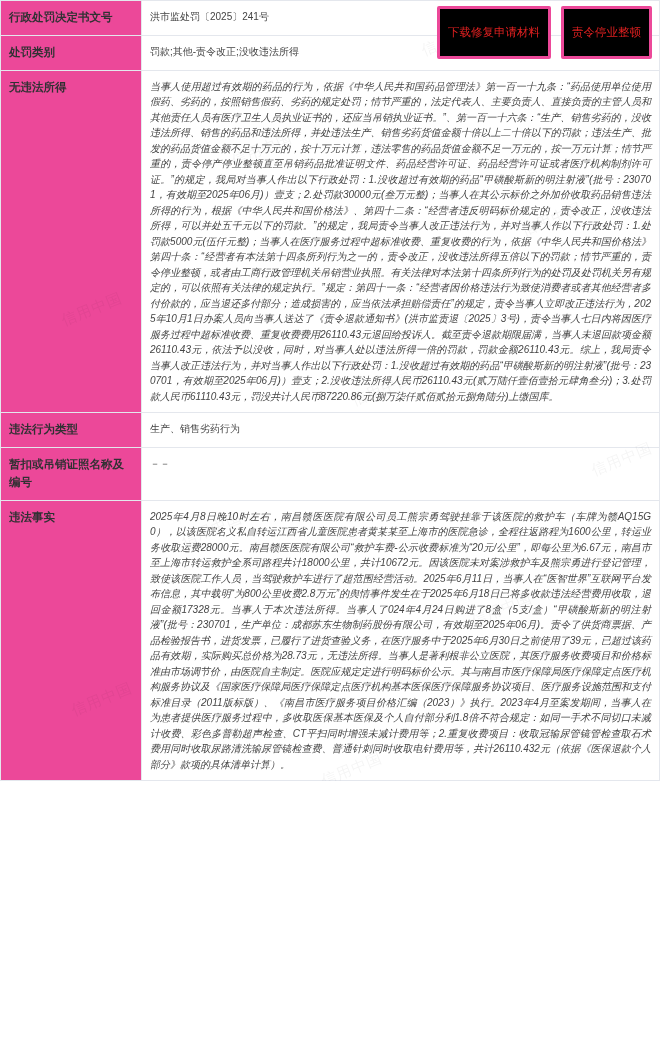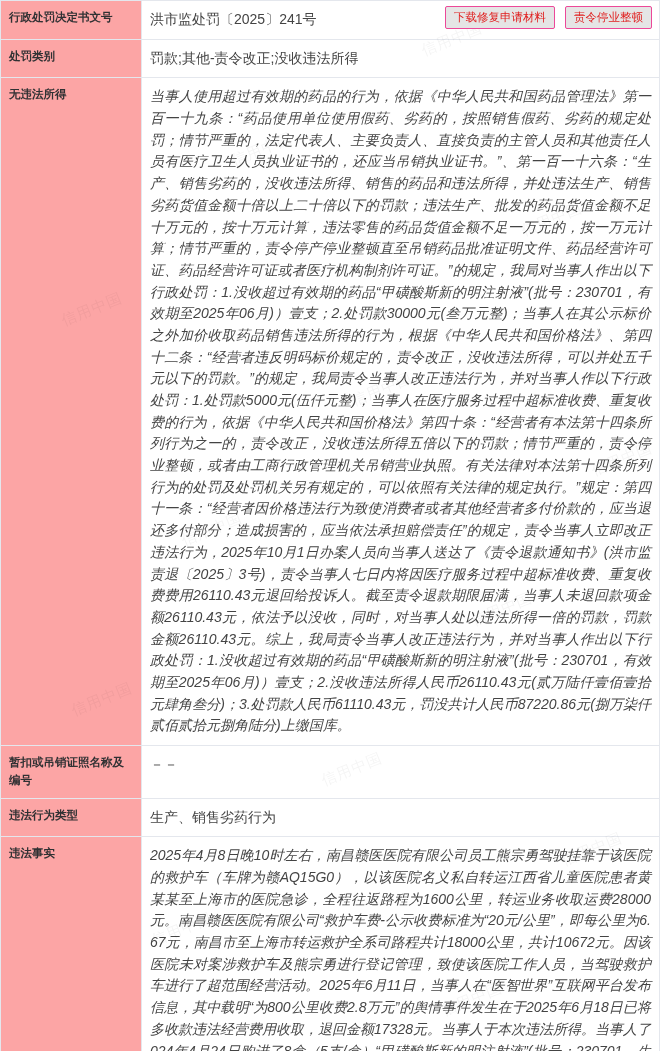--- a/index.html
+++ b/index.html
@@ -21,53 +21,53 @@
   }
   .btn-row {
     position: absolute;
     top: 6px;
     right: 8px;
     display: flex;
     gap: 10px;
     z-index: 10;
   }
   .btn {
-    border: 1px solid #ec4899;
+    border: 3px solid #ec4899;
     color: #e02020;
-    background: #e5e5e5;
+    background: #000000;
     font-size: 11.5px;
-    padding: 3px 8px;
+    padding: 16px 8px;
     border-radius: 2px;
     line-height: 15px;
     white-space: nowrap;
     cursor: pointer;
   }
   table.info {
     width: 660px;
     border-collapse: collapse;
     table-layout: fixed;
   }
   table.info td {
     border: 1px solid #e4e7ed;
     vertical-align: top;
     padding: 8px 8px;
     line-height: 1.55;
     word-break: break-all;
   }
   td.label {
     width: 124px;
-    background: #fca5a5;
+    background: #ec4899;
     color: #303133;
     font-weight: bold;
     font-size: 11.5px;
   }
   td.value {
     background: #ffffff;
     color: #444444;
-    font-size: 14px;
+    font-size: 10px;
   }
   td.value.tall {
     text-align: justify;
     font-style: italic;
   }
   .watermark {
     position: absolute;
     color: rgba(0, 0, 0, 0.045);
     font-size: 15px;
     font-family: "Liberation Serif", serif;
@@ -96,26 +96,26 @@
       </tr>
       <tr>
         <td class="label">处罚类别</td>
         <td class="value">罚款;其他-责令改正;没收违法所得</td>
       </tr>
       <tr>
         <td class="label">无违法所得</td>
         <td class="value tall">当事人使用超过有效期的药品的行为，依据《中华人民共和国药品管理法》第一百一十九条：“药品使用单位使用假药、劣药的，按照销售假药、劣药的规定处罚；情节严重的，法定代表人、主要负责人、直接负责的主管人员和其他责任人员有医疗卫生人员执业证书的，还应当吊销执业证书。”、第一百一十六条：“生产、销售劣药的，没收违法所得、销售的药品和违法所得，并处违法生产、销售劣药货值金额十倍以上二十倍以下的罚款；违法生产、批发的药品货值金额不足十万元的，按十万元计算，违法零售的药品货值金额不足一万元的，按一万元计算；情节严重的，责令停产停业整顿直至吊销药品批准证明文件、药品经营许可证、药品经营许可证或者医疗机构制剂许可证。”的规定，我局对当事人作出以下行政处罚：1.没收超过有效期的药品“甲磺酸斯新的明注射液”(批号：230701，有效期至2025年06月)）壹支；2.处罚款30000元(叁万元整)；当事人在其公示标价之外加价收取药品销售违法所得的行为，根据《中华人民共和国价格法》、第四十二条：“经营者违反明码标价规定的，责令改正，没收违法所得，可以并处五千元以下的罚款。”的规定，我局责令当事人改正违法行为，并对当事人作以下行政处罚：1.处罚款5000元(伍仟元整)；当事人在医疗服务过程中超标准收费、重复收费的行为，依据《中华人民共和国价格法》第四十条：“经营者有本法第十四条所列行为之一的，责令改正，没收违法所得五倍以下的罚款；情节严重的，责令停业整顿，或者由工商行政管理机关吊销营业执照。有关法律对本法第十四条所列行为的处罚及处罚机关另有规定的，可以依照有关法律的规定执行。”规定：第四十一条：“经营者因价格违法行为致使消费者或者其他经营者多付价款的，应当退还多付部分；造成损害的，应当依法承担赔偿责任”的规定，责令当事人立即改正违法行为，2025年10月1日办案人员向当事人送达了《责令退款通知书》(洪市监责退〔2025〕3号)，责令当事人七日内将因医疗服务过程中超标准收费、重复收费费用26110.43元退回给投诉人。截至责令退款期限届满，当事人未退回款项金额26110.43元，依法予以没收，同时，对当事人处以违法所得一倍的罚款，罚款金额26110.43元。综上，我局责令当事人改正违法行为，并对当事人作出以下行政处罚：1.没收超过有效期的药品“甲磺酸斯新的明注射液”(批号：230701，有效期至2025年06月)）壹支；2.没收违法所得人民币26110.43元(贰万陆仟壹佰壹拾元肆角叁分)；3.处罚款人民币61110.43元，罚没共计人民币87220.86元(捌万柒仟贰佰贰拾元捌角陆分)上缴国库。</td>
       </tr>
       <tr>
+        <td class="label">违法行为类型</td>
+        <td class="value">生产、销售劣药行为</td>
+      </tr>
+      <tr>
         <td class="label">暂扣或吊销证照名称及编号</td>
         <td class="value">－－</td>
-      </tr>
-      <tr>
-        <td class="label">违法行为类型</td>
-        <td class="value">生产、销售劣药行为</td>
       </tr>
       <tr>
         <td class="label">违法事实</td>
         <td class="value tall">2025年4月8日晚10时左右，南昌赣医医院有限公司员工熊宗勇驾驶挂靠于该医院的救护车（车牌为赣AQ15G0），以该医院名义私自转运江西省儿童医院患者黄某某至上海市的医院急诊，全程往返路程为1600公里，转运业务收取运费28000元。南昌赣医医院有限公司“救护车费-公示收费标准为“20元/公里”，即每公里为6.67元，南昌市至上海市转运救护全系司路程共计18000公里，共计10672元。因该医院未对案涉救护车及熊宗勇进行登记管理，致使该医院工作人员，当驾驶救护车进行了超范围经营活动。2025年6月11日，当事人在“医智世界”互联网平台发布信息，其中载明“为800公里收费2.8万元”的舆情事件发生在于2025年6月18日已将多收款违法经营费用收取，退回金额17328元。当事人于本次违法所得。当事人了024年4月24日购进了8盒（5支/盒）“甲磺酸斯新的明注射液”(批号：230701，生产单位：成都苏东生物制药股份有限公司，有效期至2025年06月)。责令了供货商票据、产品检验报告书，进货发票，已履行了进货查验义务，在医疗服务中于2025年6月30日之前使用了39元，已超过该药品有效期，实际购买总价格为28.73元，无违法所得。当事人是著利根非公立医院，其医疗服务收费项目和价格标准由市场调节价，由医院自主制定。医院应规定定进行明码标价公示。其与南昌市医疗保障局医疗保障定点医疗机构服务协议及《国家医疗保障局医疗保障定点医疗机构基本医保医疗保障服务协议项目、医疗服务设施范围和支付标准目录（2011版标版）、《南昌市医疗服务项目价格汇编（2023）》执行。2023年4月至案发期间，当事人在为患者提供医疗服务过程中，多收取医保基本医保及个人自付部分利1.8倍不符合规定：如同一手术不同切口未减计收费、彩色多普勒超声检查、CT平扫同时增强未减计费用等；2.重复收费项目：收取冠输尿管镜管检查取石术费用同时收取尿路清洗输尿管镜检查费、普通针刺同时收取电针费用等，共计26110.432元（依据《医保退款个人部分》款项的具体清单计算）。</td>
       </tr>
 
     </tbody>
   </table>
 
   <div class="watermark" style="left:420px; top:30px;">信用中国</div>

